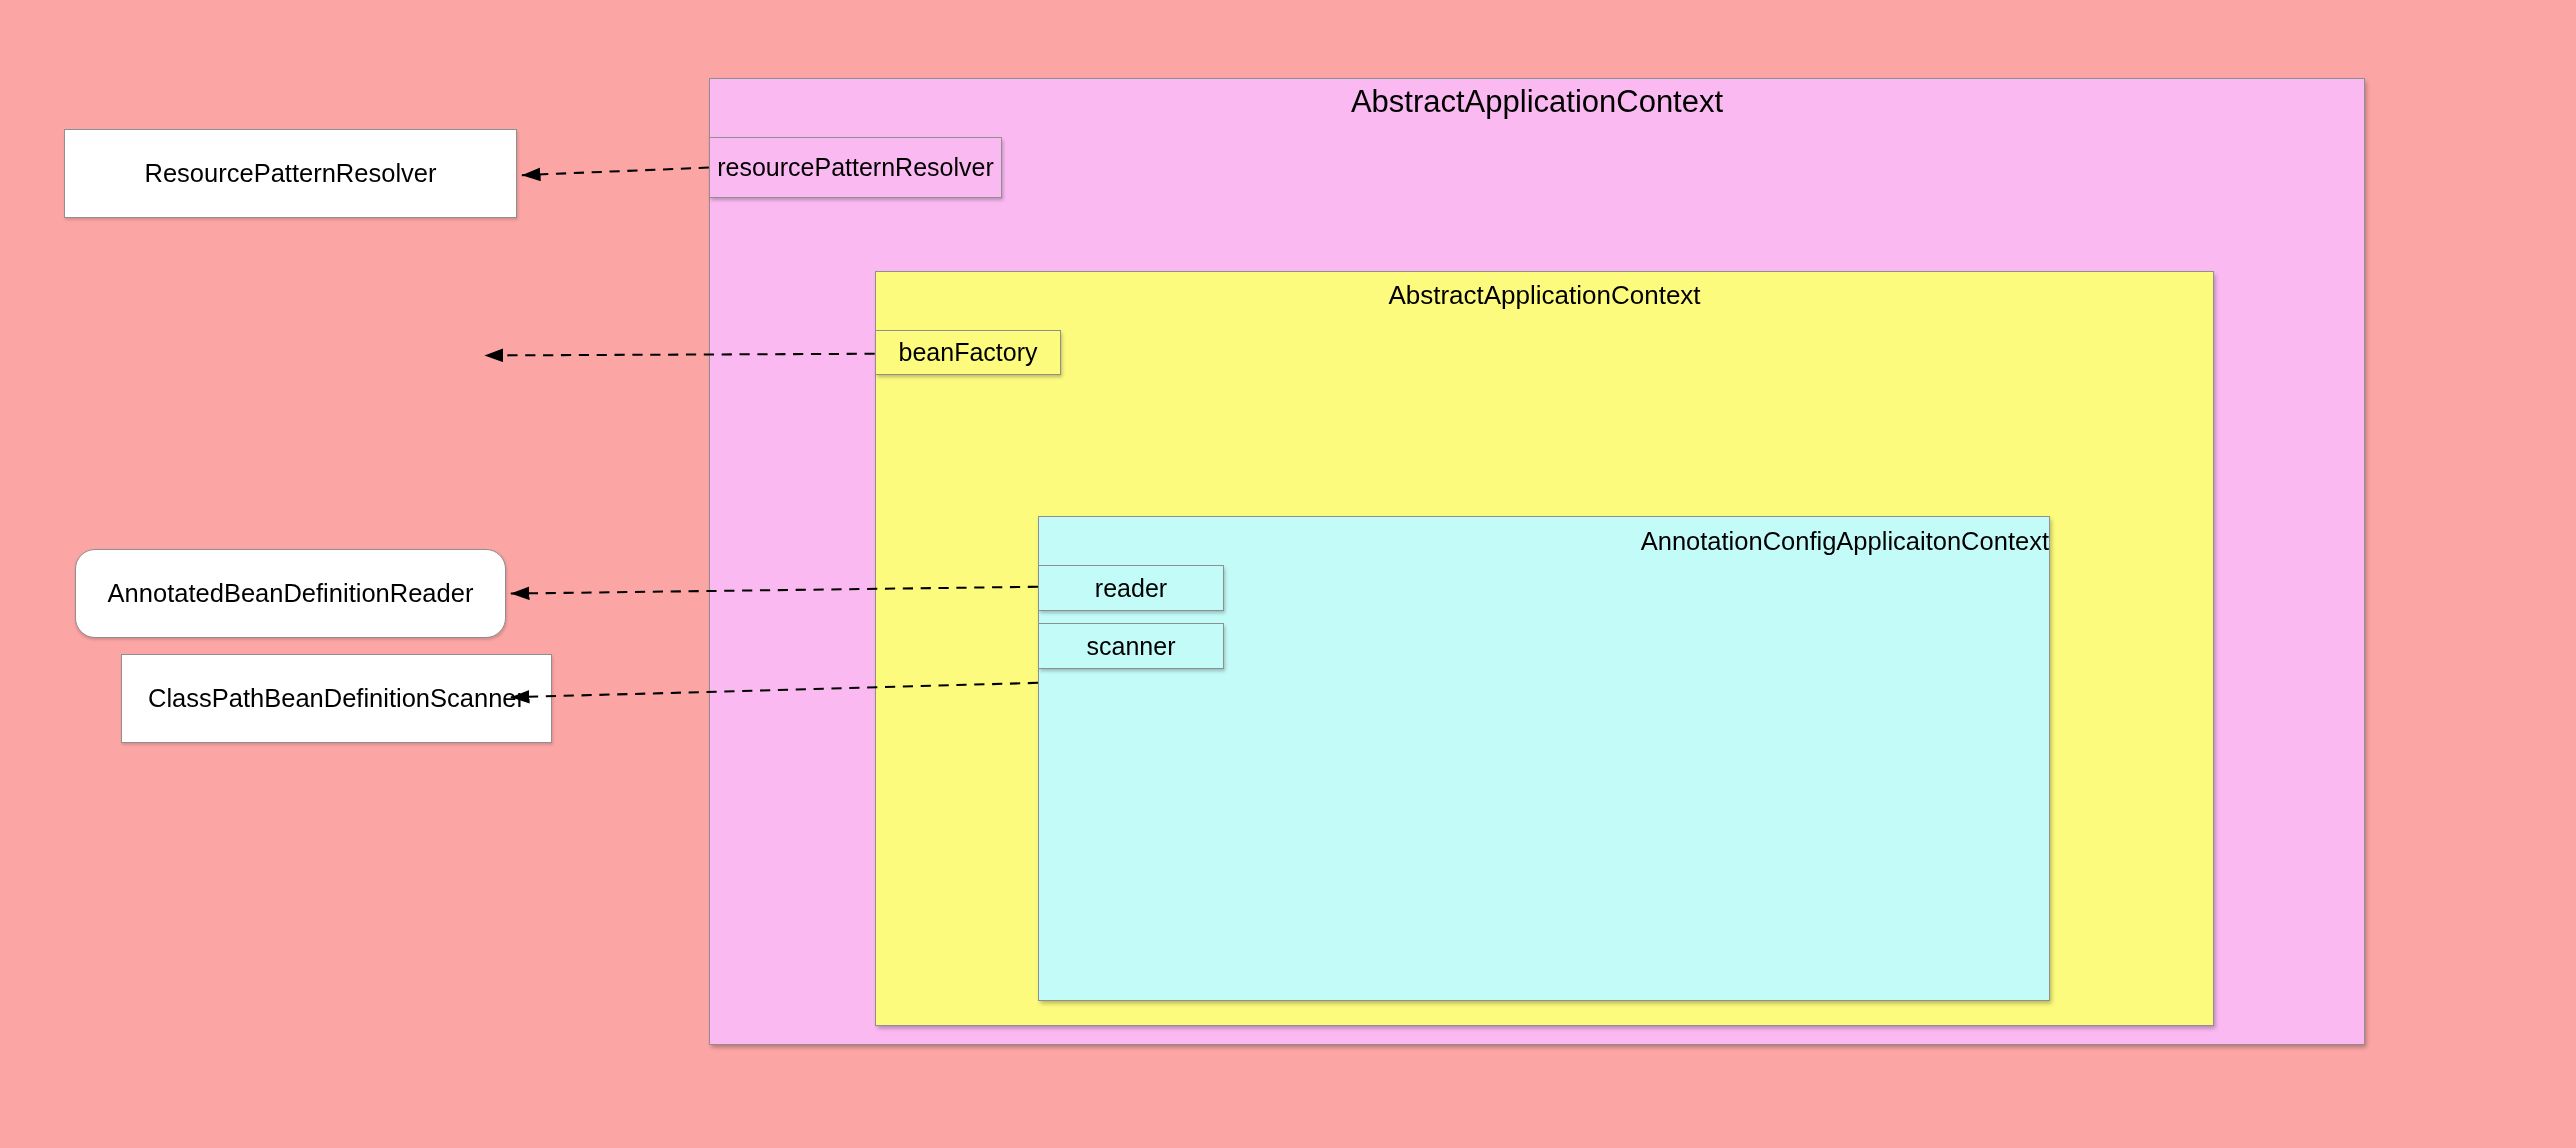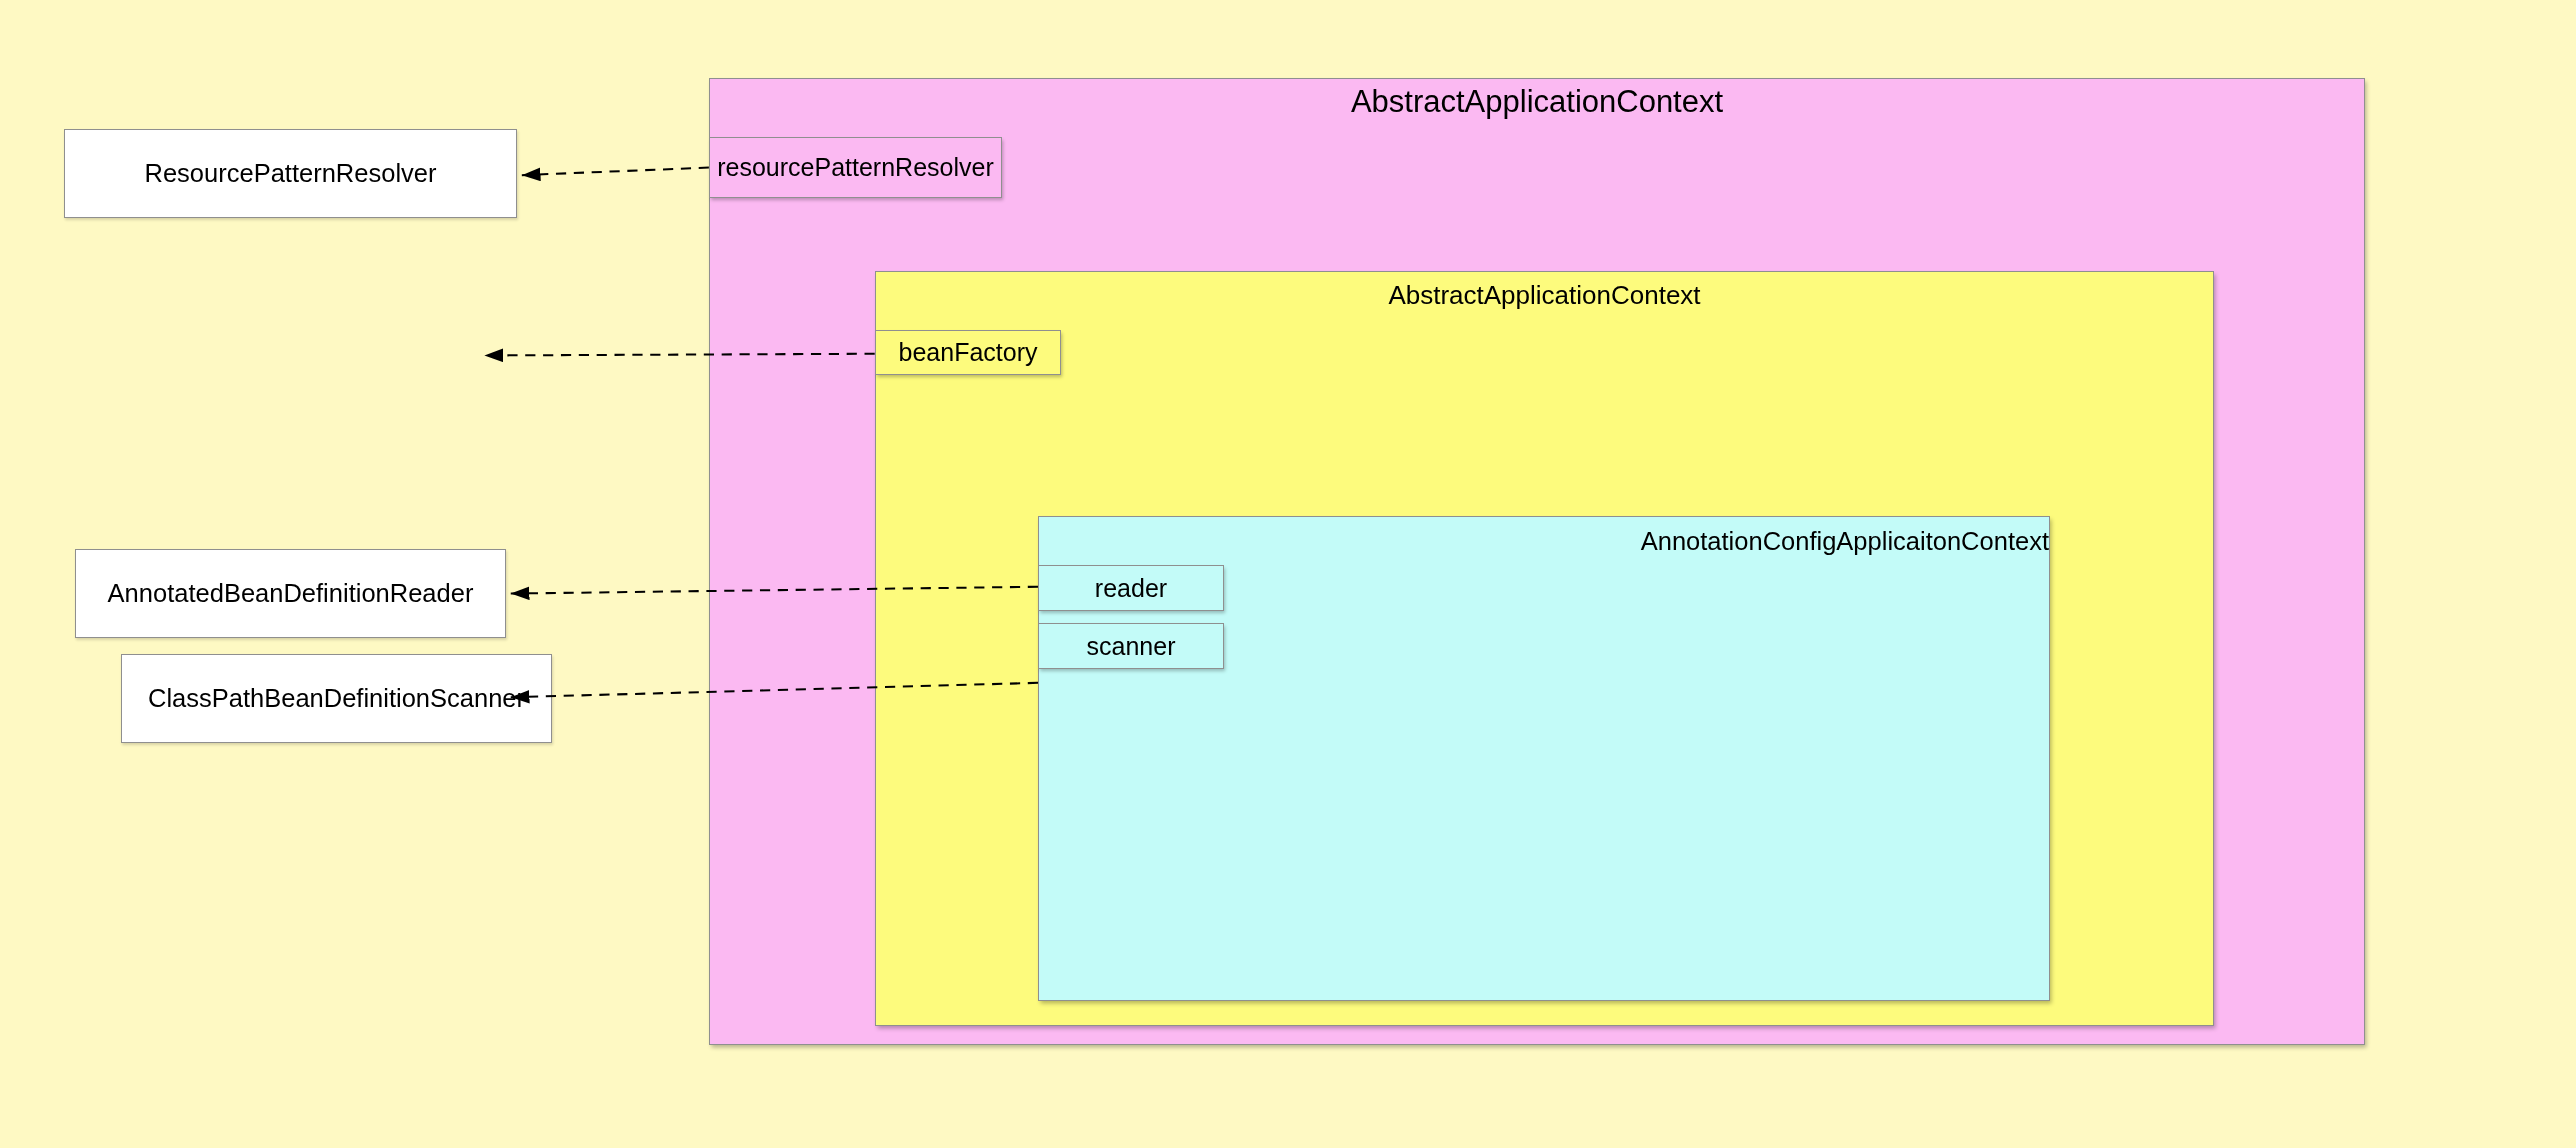--- a/index.html
+++ b/index.html
@@ -1,21 +1,21 @@
 <!DOCTYPE html>
 <html style="font-size:13.6px"><head>
 <meta charset="utf-8">
 <style>
   html,body{margin:0;padding:0;background:#ffffff;}
   body{
     width:2576px;height:1148px;position:relative;overflow:hidden;
     font-family:"Liberation Sans","DejaVu Sans",sans-serif;
     -webkit-font-smoothing:antialiased;color:#000;
   }
-  .canvas{position:absolute;left:0;top:0;width:2576px;height:1148px;background:#fef9c3;}
+  .canvas{position:absolute;left:0;top:0;width:2576px;height:1148px;background:#fca5a5;}
   .box{position:absolute;box-sizing:border-box;border:1.7px solid #8f8f8f;}
 
   
   .ctx{box-shadow:1.7px 2.6px 4.3px rgba(0,0,0,0.28);}
   .ctx-abstract{left:709px;top:78px;width:1656px;height:967px;background:#fbb9f2;}
   .ctx-generic{left:875px;top:271px;width:1339px;height:755px;background:#fdfb7d;}
   .ctx-annotation{left:1038px;top:516px;width:1012px;height:485px;background:#c3fbf8;}
   .ctx-title{display:block;width:100%;text-align:center;}
   .ctx-abstract .ctx-title{padding-top:4.3px;font-size:31px;line-height:37px;}
   .ctx-generic  .ctx-title{padding-top:6.8px;font-size:26px;line-height:32px;}
@@ -27,21 +27,21 @@
   .m-rpr{left:709px;top:137px;width:293px;height:61px;background:#fbb9f2;}
   .m-bf {left:875px;top:330px;width:186px;height:45px;background:#fdfb7d;}
   .m-reader {left:1038px;top:565px;width:186px;height:46px;background:#c3fbf8;text-align:right;}
   .m-scanner{left:1038px;top:623px;width:186px;height:46px;background:#c3fbf8;}
 
   
   .ext{display:flex;align-items:center;justify-content:center;background:#ffffff;
        font-size:25.5px;box-shadow:0.9px 1.7px 2.6px rgba(0,0,0,0.15);}
   .e-rpr{left:64px;top:129px;width:453px;height:89px;}
   .e-dlbf{left:101px;top:323px;width:379px;height:68px;}
-  .e-abdr{left:75px;top:549px;width:431px;height:89px;}
+  .e-abdr{left:75px;top:549px;width:431px;height:89px;border-radius:20px;}
   .e-cpbds{left:75px;top:654px;width:431px;height:89px;margin-left:46px;}
 
   .arrow-layer{position:absolute;left:0;top:0;width:2576px;height:1148px;pointer-events:none;}
   .dep-line{stroke:#000;stroke-width:2.4;stroke-dasharray:12 9;fill:none;}
 </style>
 </head>
 <body>
 
 <div class="canvas">
 

